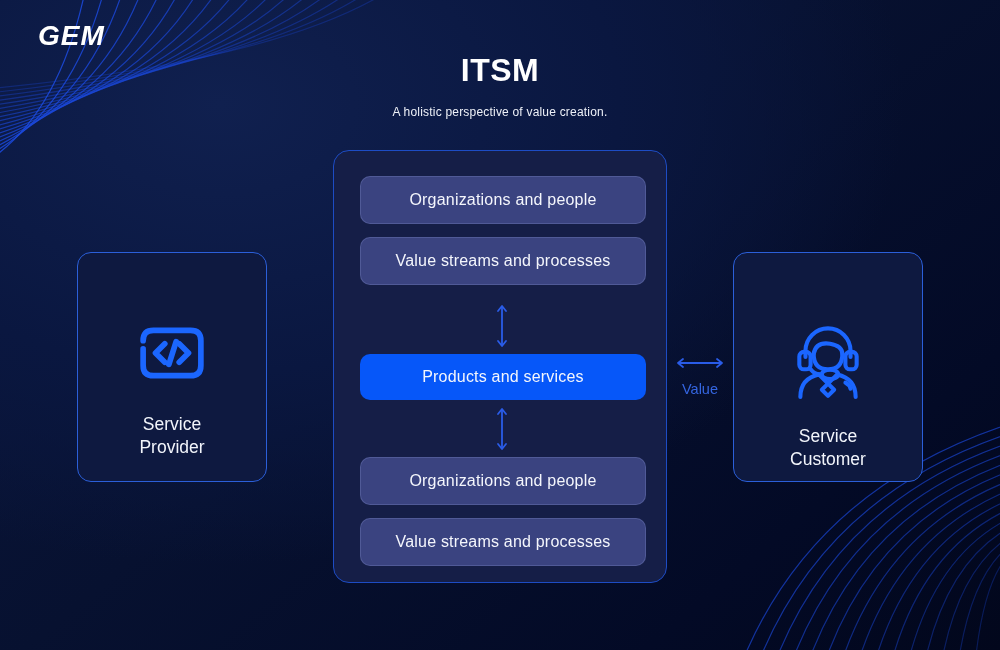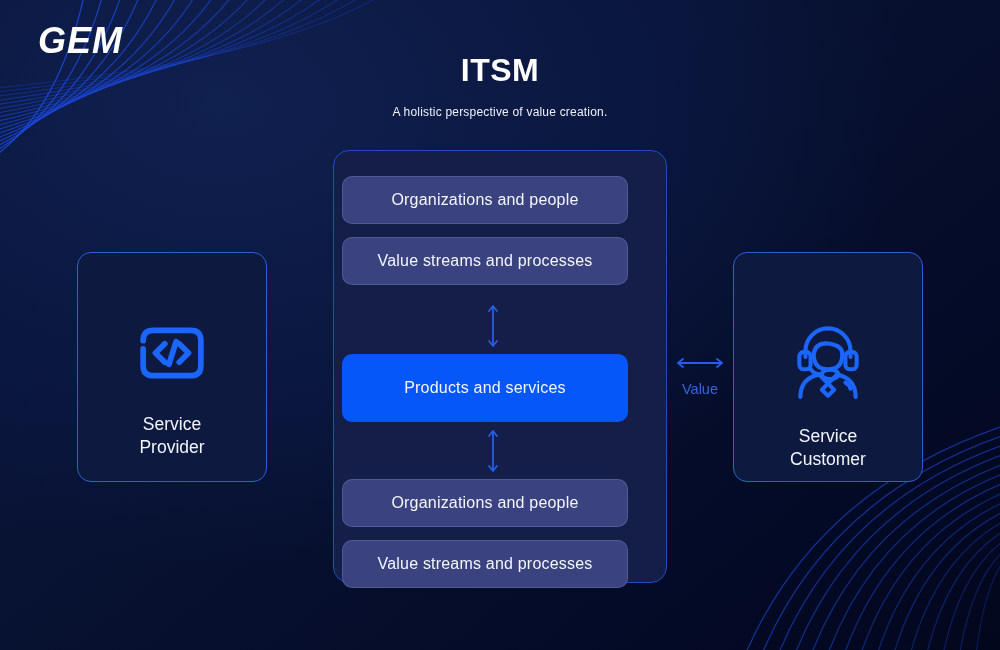--- a/index.html
+++ b/index.html
@@ -8,21 +8,21 @@
     font-family:"Liberation Sans",sans-serif;
     background:
       radial-gradient(950px 640px at 22% 16%, #10204f 0%, #0a1740 42%, rgba(5,13,40,0) 72%),
       linear-gradient(140deg, #0b173f 0%, #071130 45%, #030a26 80%, #02071c 100%);
     color:#fff;
   }
   .bg-decor{position:absolute;inset:0;pointer-events:none;}
   
   .logo{
     position:absolute;left:38px;top:20px;
-    font-size:36px;font-weight:800;font-style:italic;letter-spacing:1px;color:#fff;
+    font-size:28px;font-weight:800;font-style:italic;letter-spacing:1px;color:#fff;
   }
   .title{
     position:absolute;left:0;top:52px;width:100%;text-align:center;
     font-size:32px;font-weight:800;letter-spacing:0.5px;color:#fff;
   }
   .subtitle{
     position:absolute;left:0;top:105px;width:100%;text-align:center;
     font-size:12px;font-weight:400;color:#eef1f8;letter-spacing:0.2px;
   }
   
@@ -37,30 +37,30 @@
   .side-card.left .icon-wrap{margin-top:72px;height:56px;}
   .side-card .card-label{
     margin-top:26px;font-size:17.5px;line-height:1.3;text-align:center;
     color:#f2f5fb;white-space:pre-line;font-weight:400;
   }
   .side-card.left .card-label{margin-top:32px;}
   
   .panel{
     position:absolute;left:333px;top:150px;width:334px;height:433px;box-sizing:border-box;
     background:#151e47;border:1.5px solid #1d4cc4;border-radius:16px;
-    padding:25px 23px 26px 8px;
+    padding:25px 23px 26px 26px;
   }
   .stack-box{
     width:286px;height:48px;box-sizing:border-box;border-radius:10px;
     display:flex;align-items:center;justify-content:center;
     font-size:16px;color:#f4f6fc;letter-spacing:0.2px;
   }
   .stack-box.muted{background:#3a4380;border:1px solid rgba(122,134,194,0.35);margin-bottom:13px;}
   .stack-box.muted.no-gap{margin-bottom:12px;}
-  .stack-box.primary{background:#0657f9;height:68px;font-weight:500;border-radius:10px;}
+  .stack-box.primary{background:#0657f9;height:46px;font-weight:500;border-radius:10px;}
   .arrow-wrap{height:57px;display:flex;align-items:center;justify-content:center;}
   
   .value-link{
     position:absolute;left:670px;top:357px;width:60px;
     display:flex;flex-direction:column;align-items:center;gap:12px;
   }
   .value-label{font-size:14.5px;color:#3465e0;font-weight:400;}
 </style>
 </head>
 <body>

